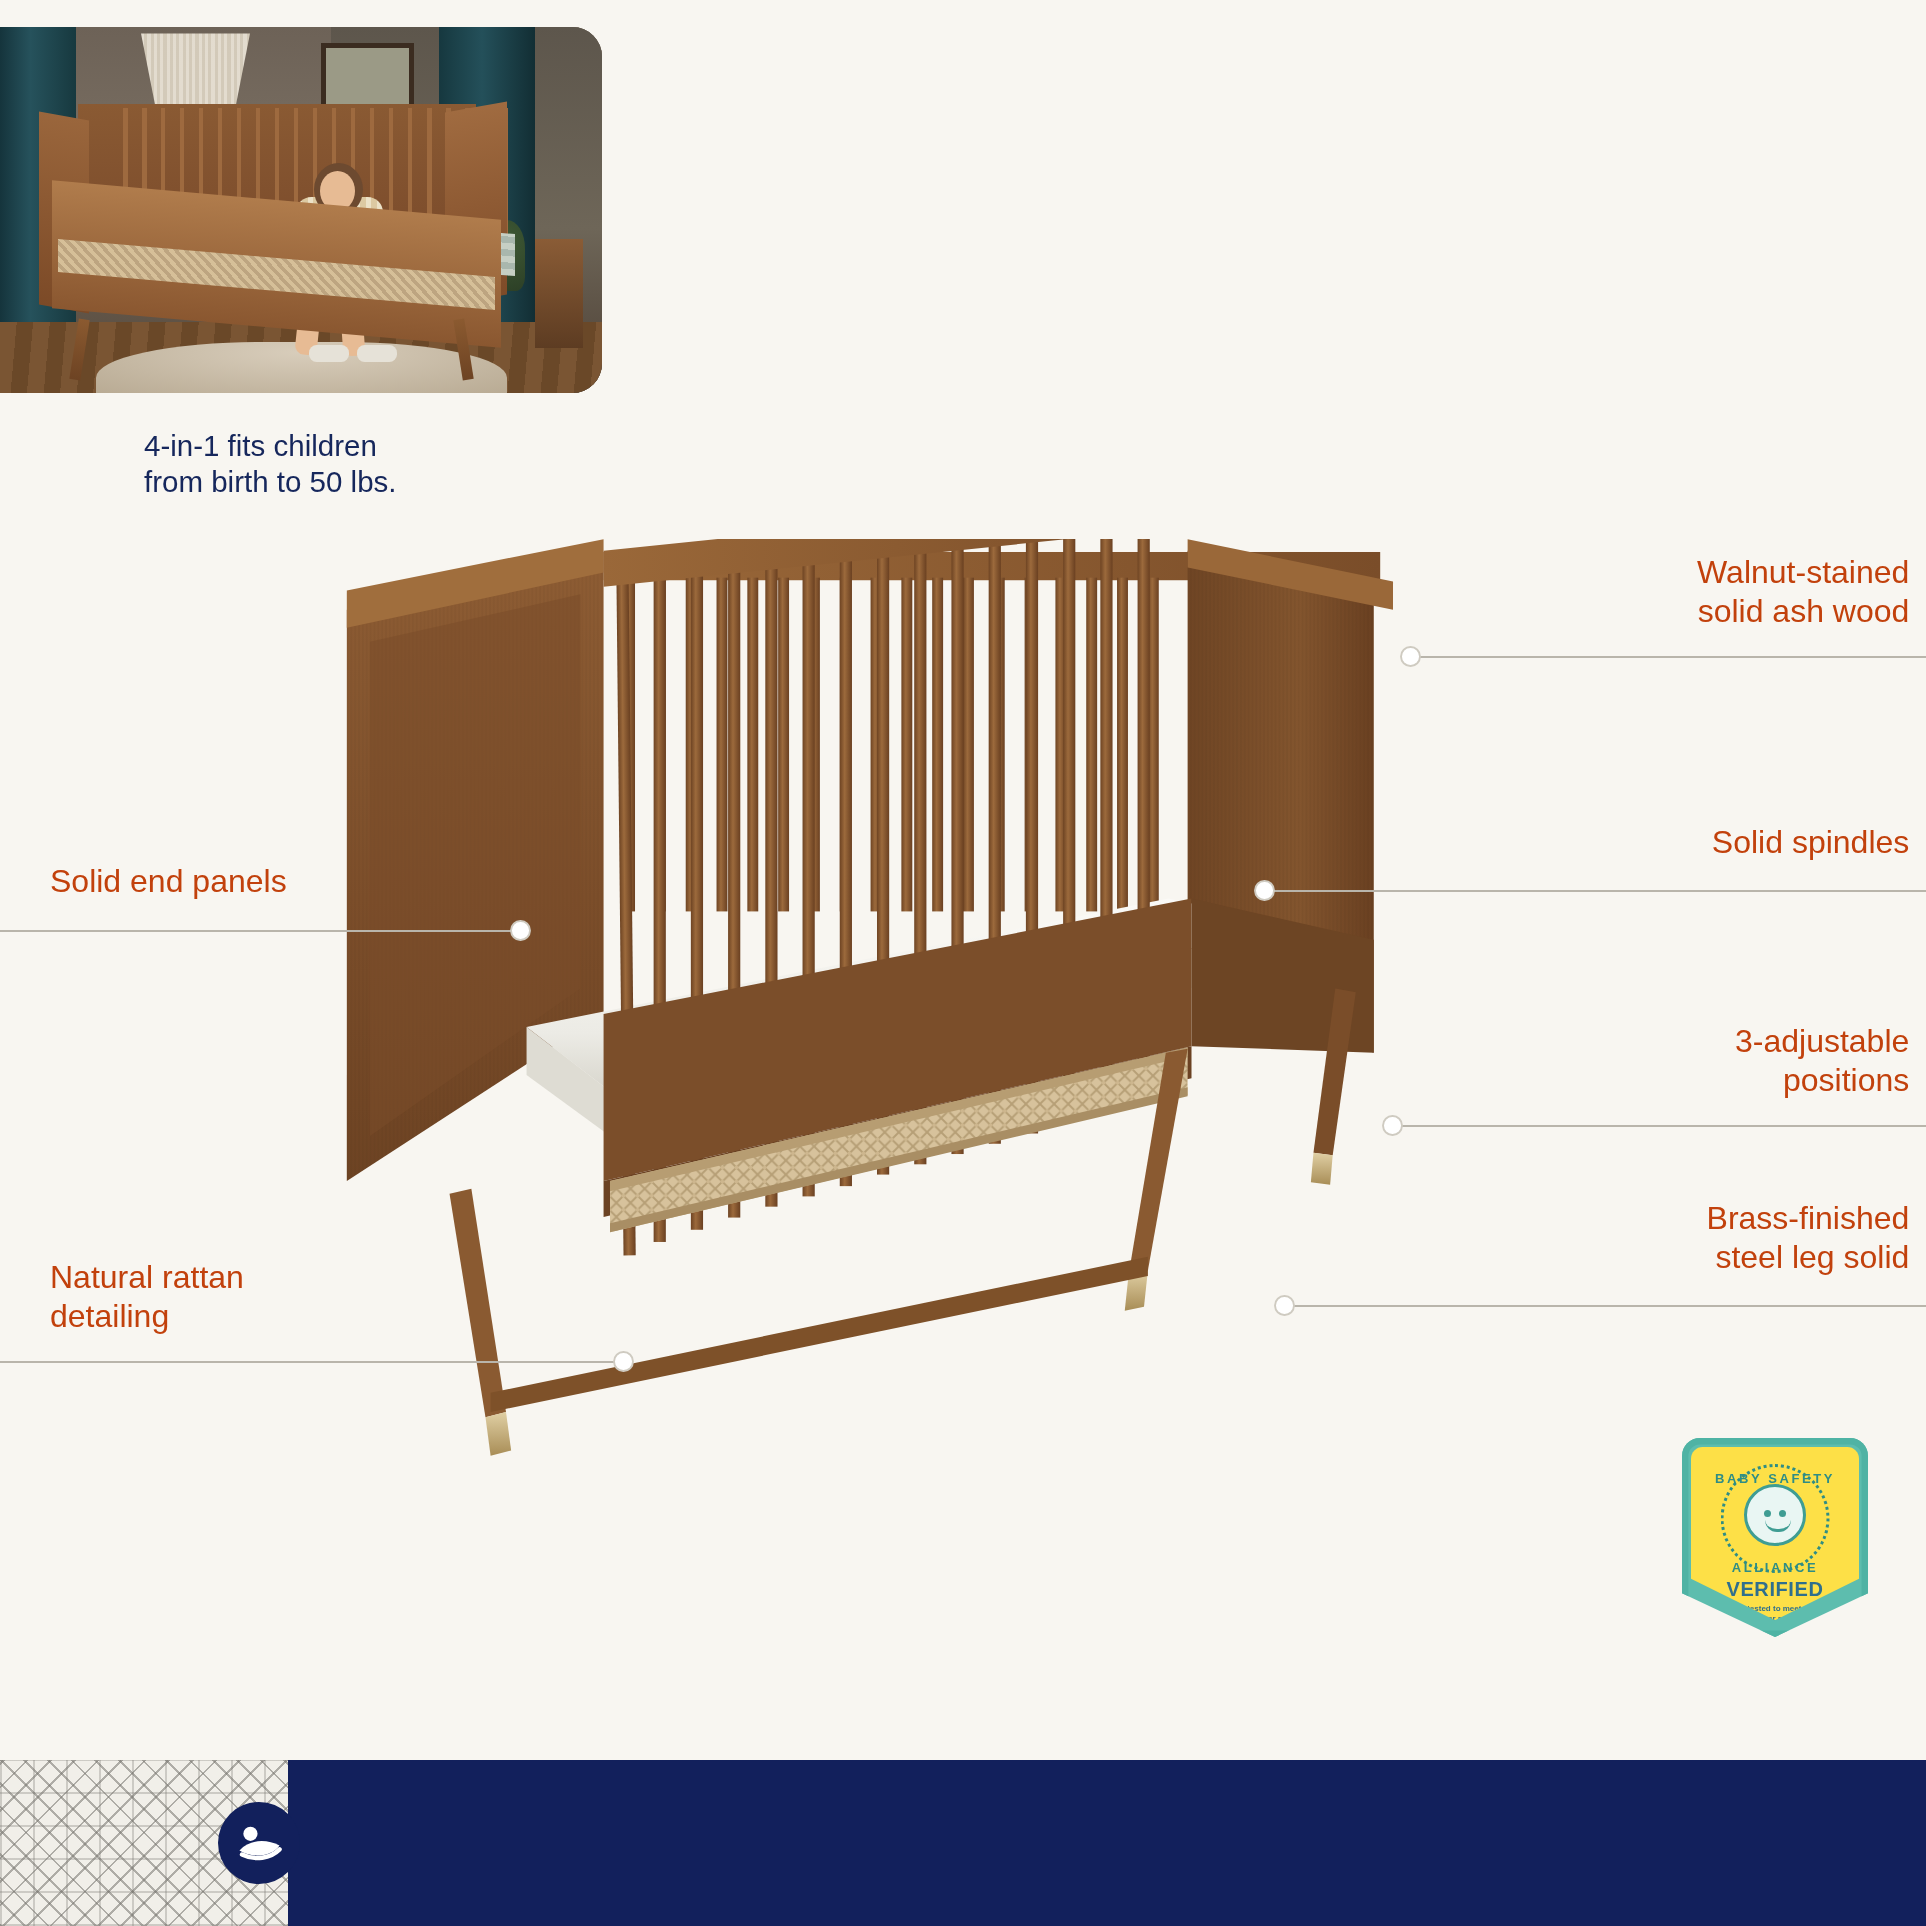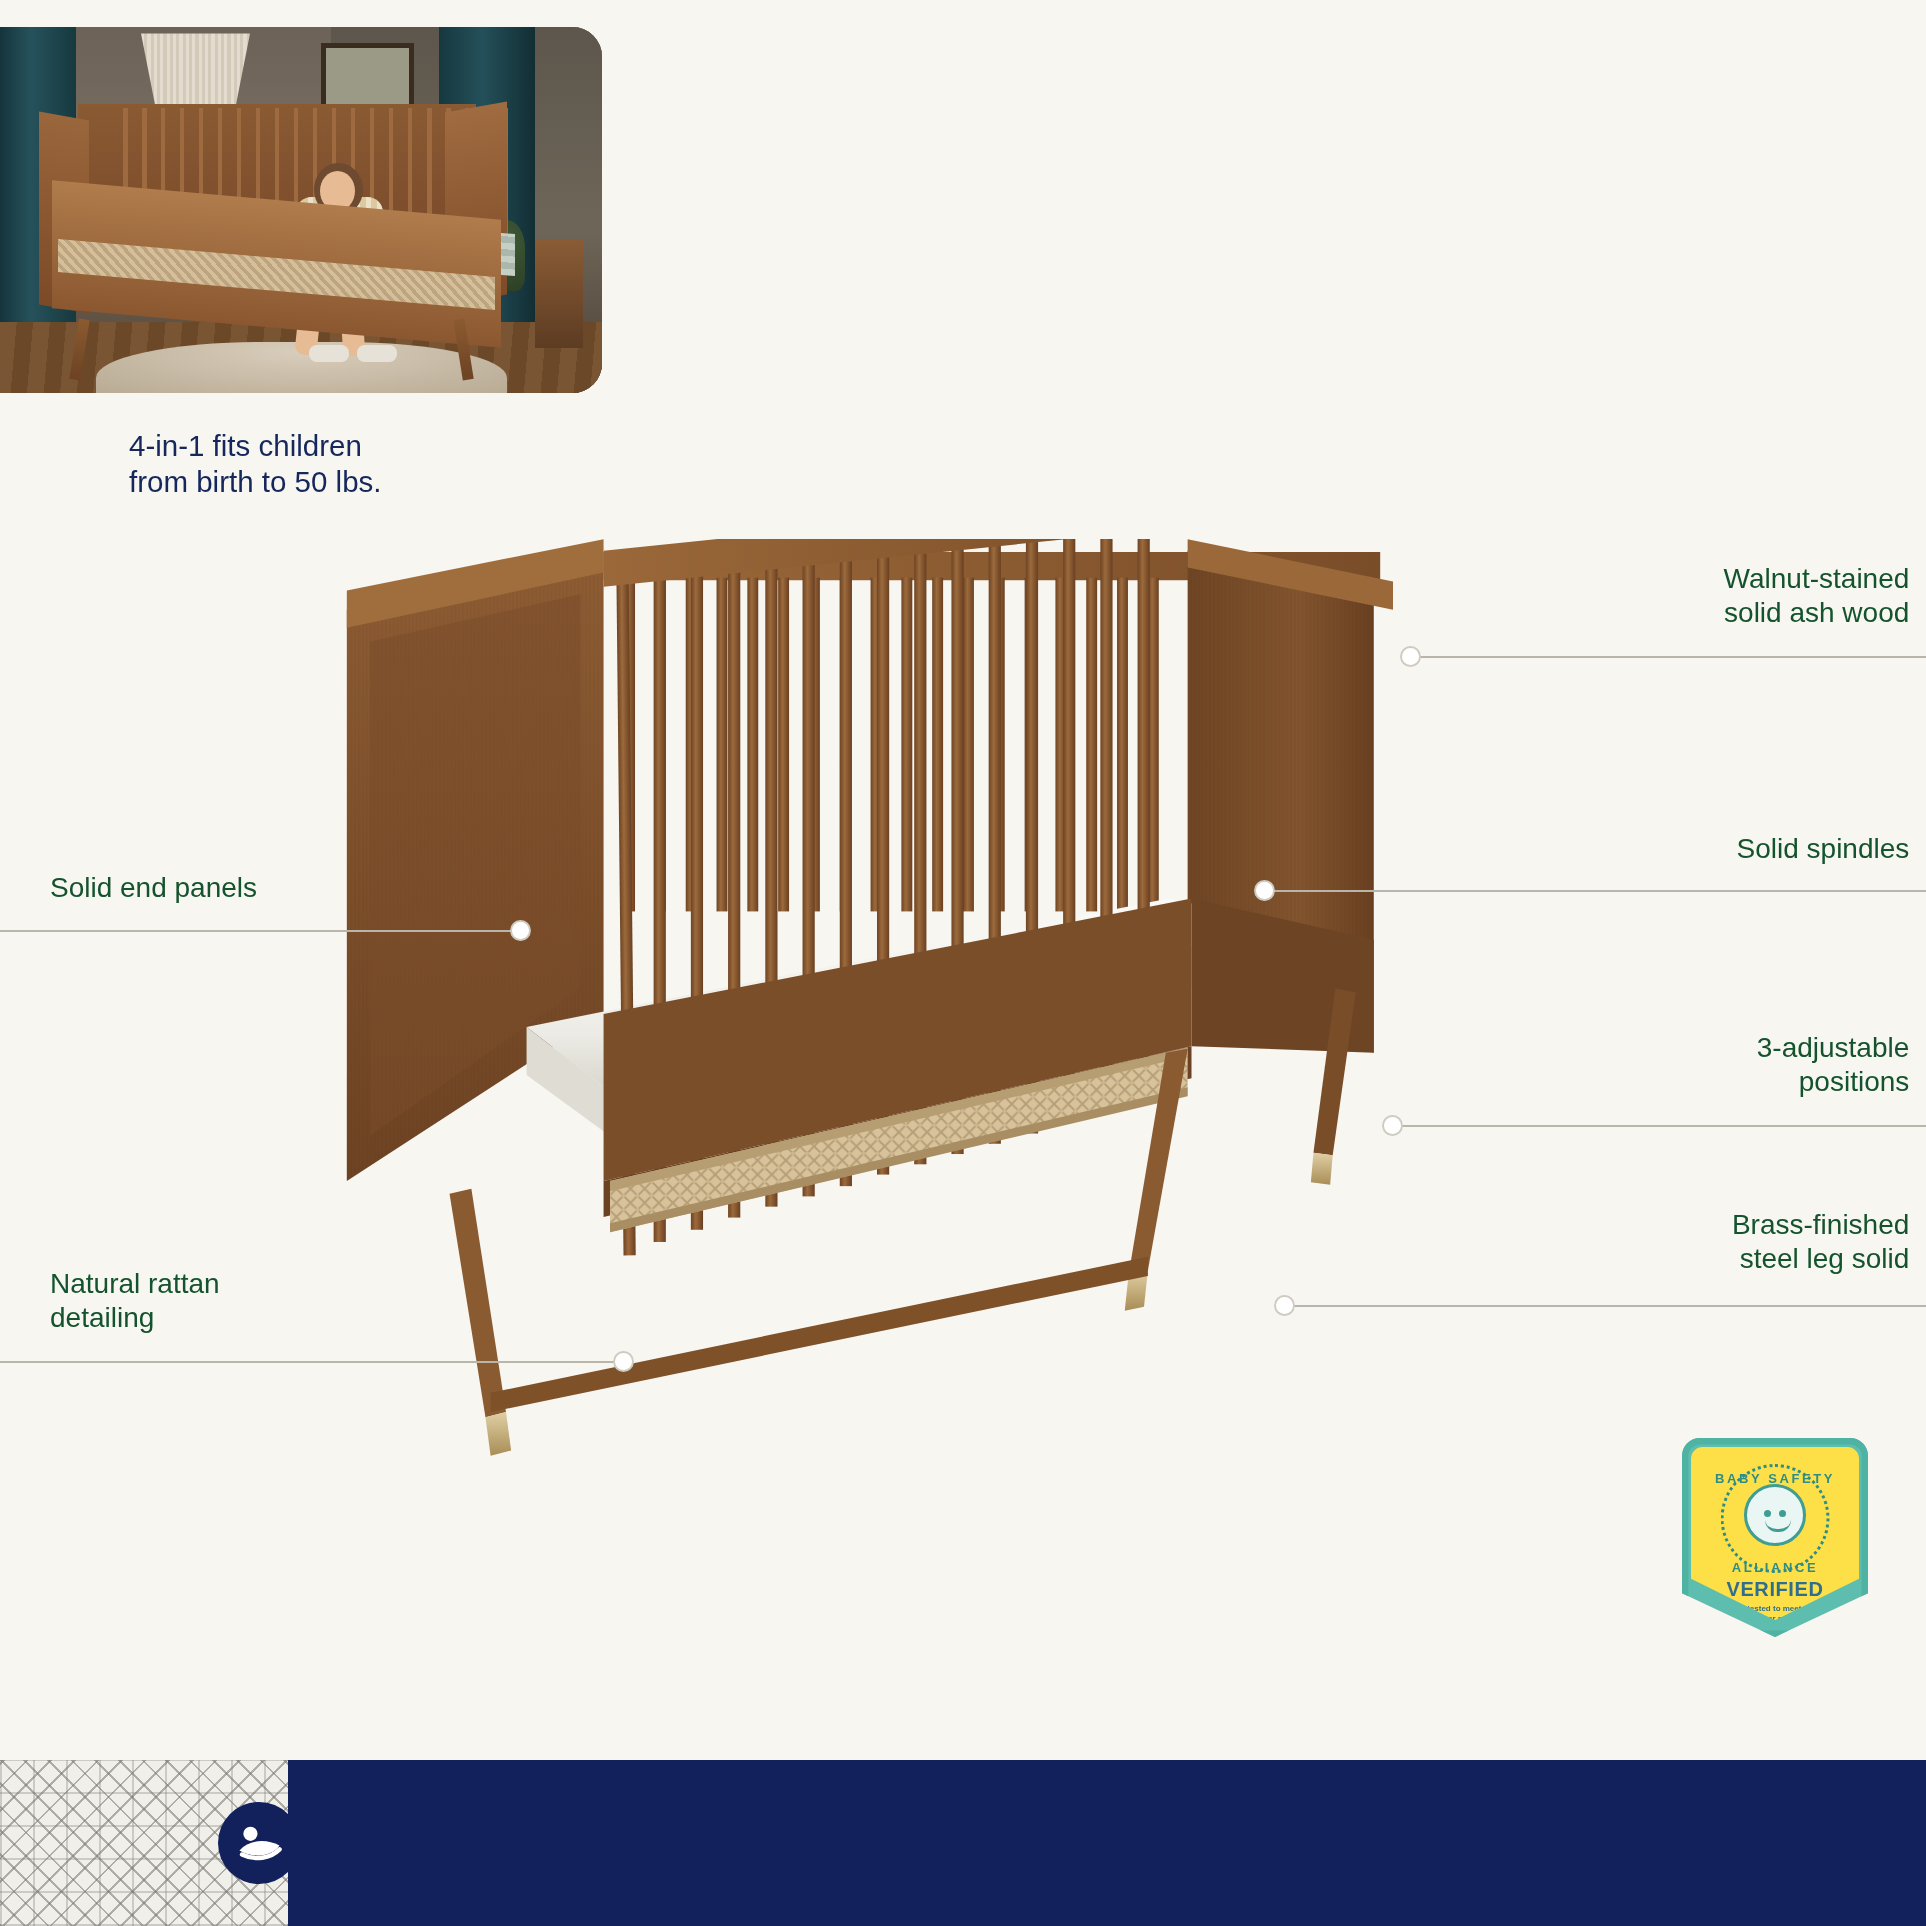--- a/index.html
+++ b/index.html
@@ -154,43 +154,42 @@
     border-radius: 40% 40% 20% 20%;
   }
   .ls-stool {
     position: absolute; right: 19px; top: 212px; width: 48px; height: 109px;
     background: linear-gradient(180deg,#8a5c36,#5d3c22);
   }
 
   
   .photo-caption {
     position: absolute;
-    left: 129px; top: 428px;
+    left: 144px; top: 428px;
     font-size: 29.5px;
     line-height: 1.22;
     font-weight: 400;
     color: #16275c;
     white-space: pre-line;
   }
 
   
   .crib-stage {
     position: absolute;
     left: 334px; top: 539px;
     width: 1258px; height: 1008px;
   }
 
   
   .callout {
     position: absolute;
-    font-size: 28px;
+    font-size: 32px;
     line-height: 1.22;
-    color: #14532d;
+    color: #c2410c;
     white-space: pre-line;
-    margin-top: 9px;
   }
   .callout.right { text-align: right; }
   .callout.left  { text-align: left; }
 
   .lead-line {
     position: absolute;
     height: 1.9px;
     background: #b9b5ab;
   }
   .lead-dot {

